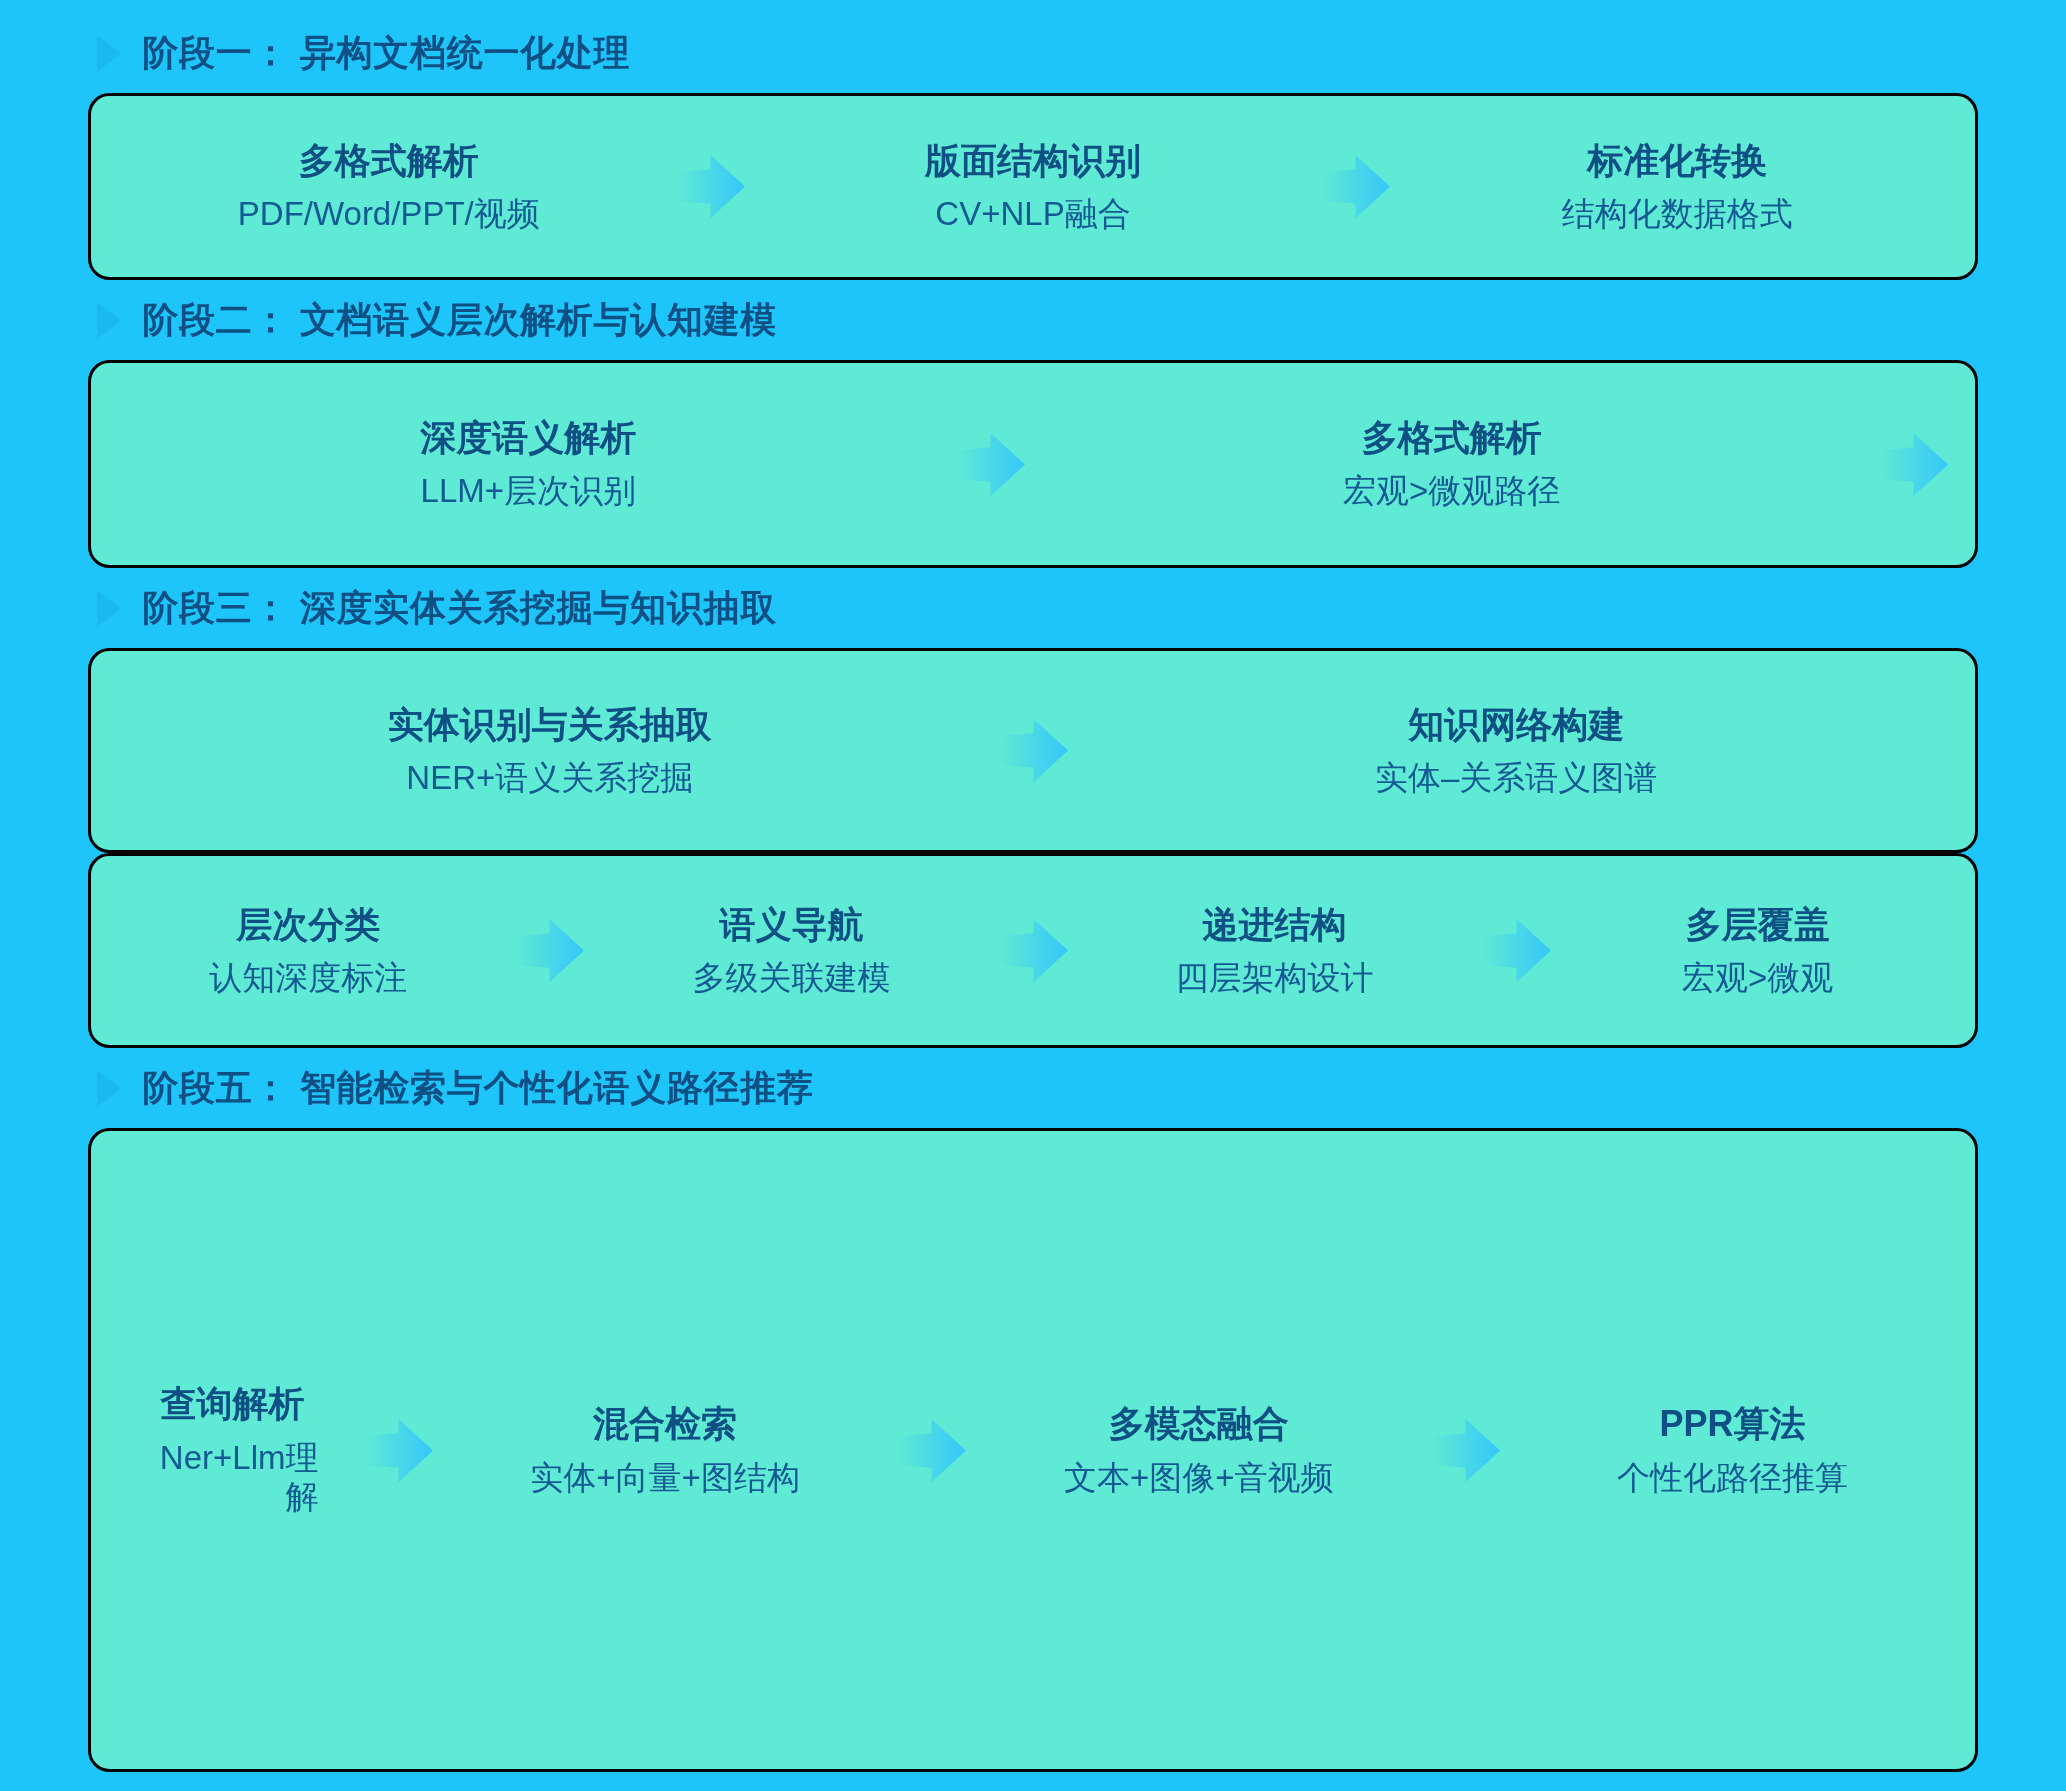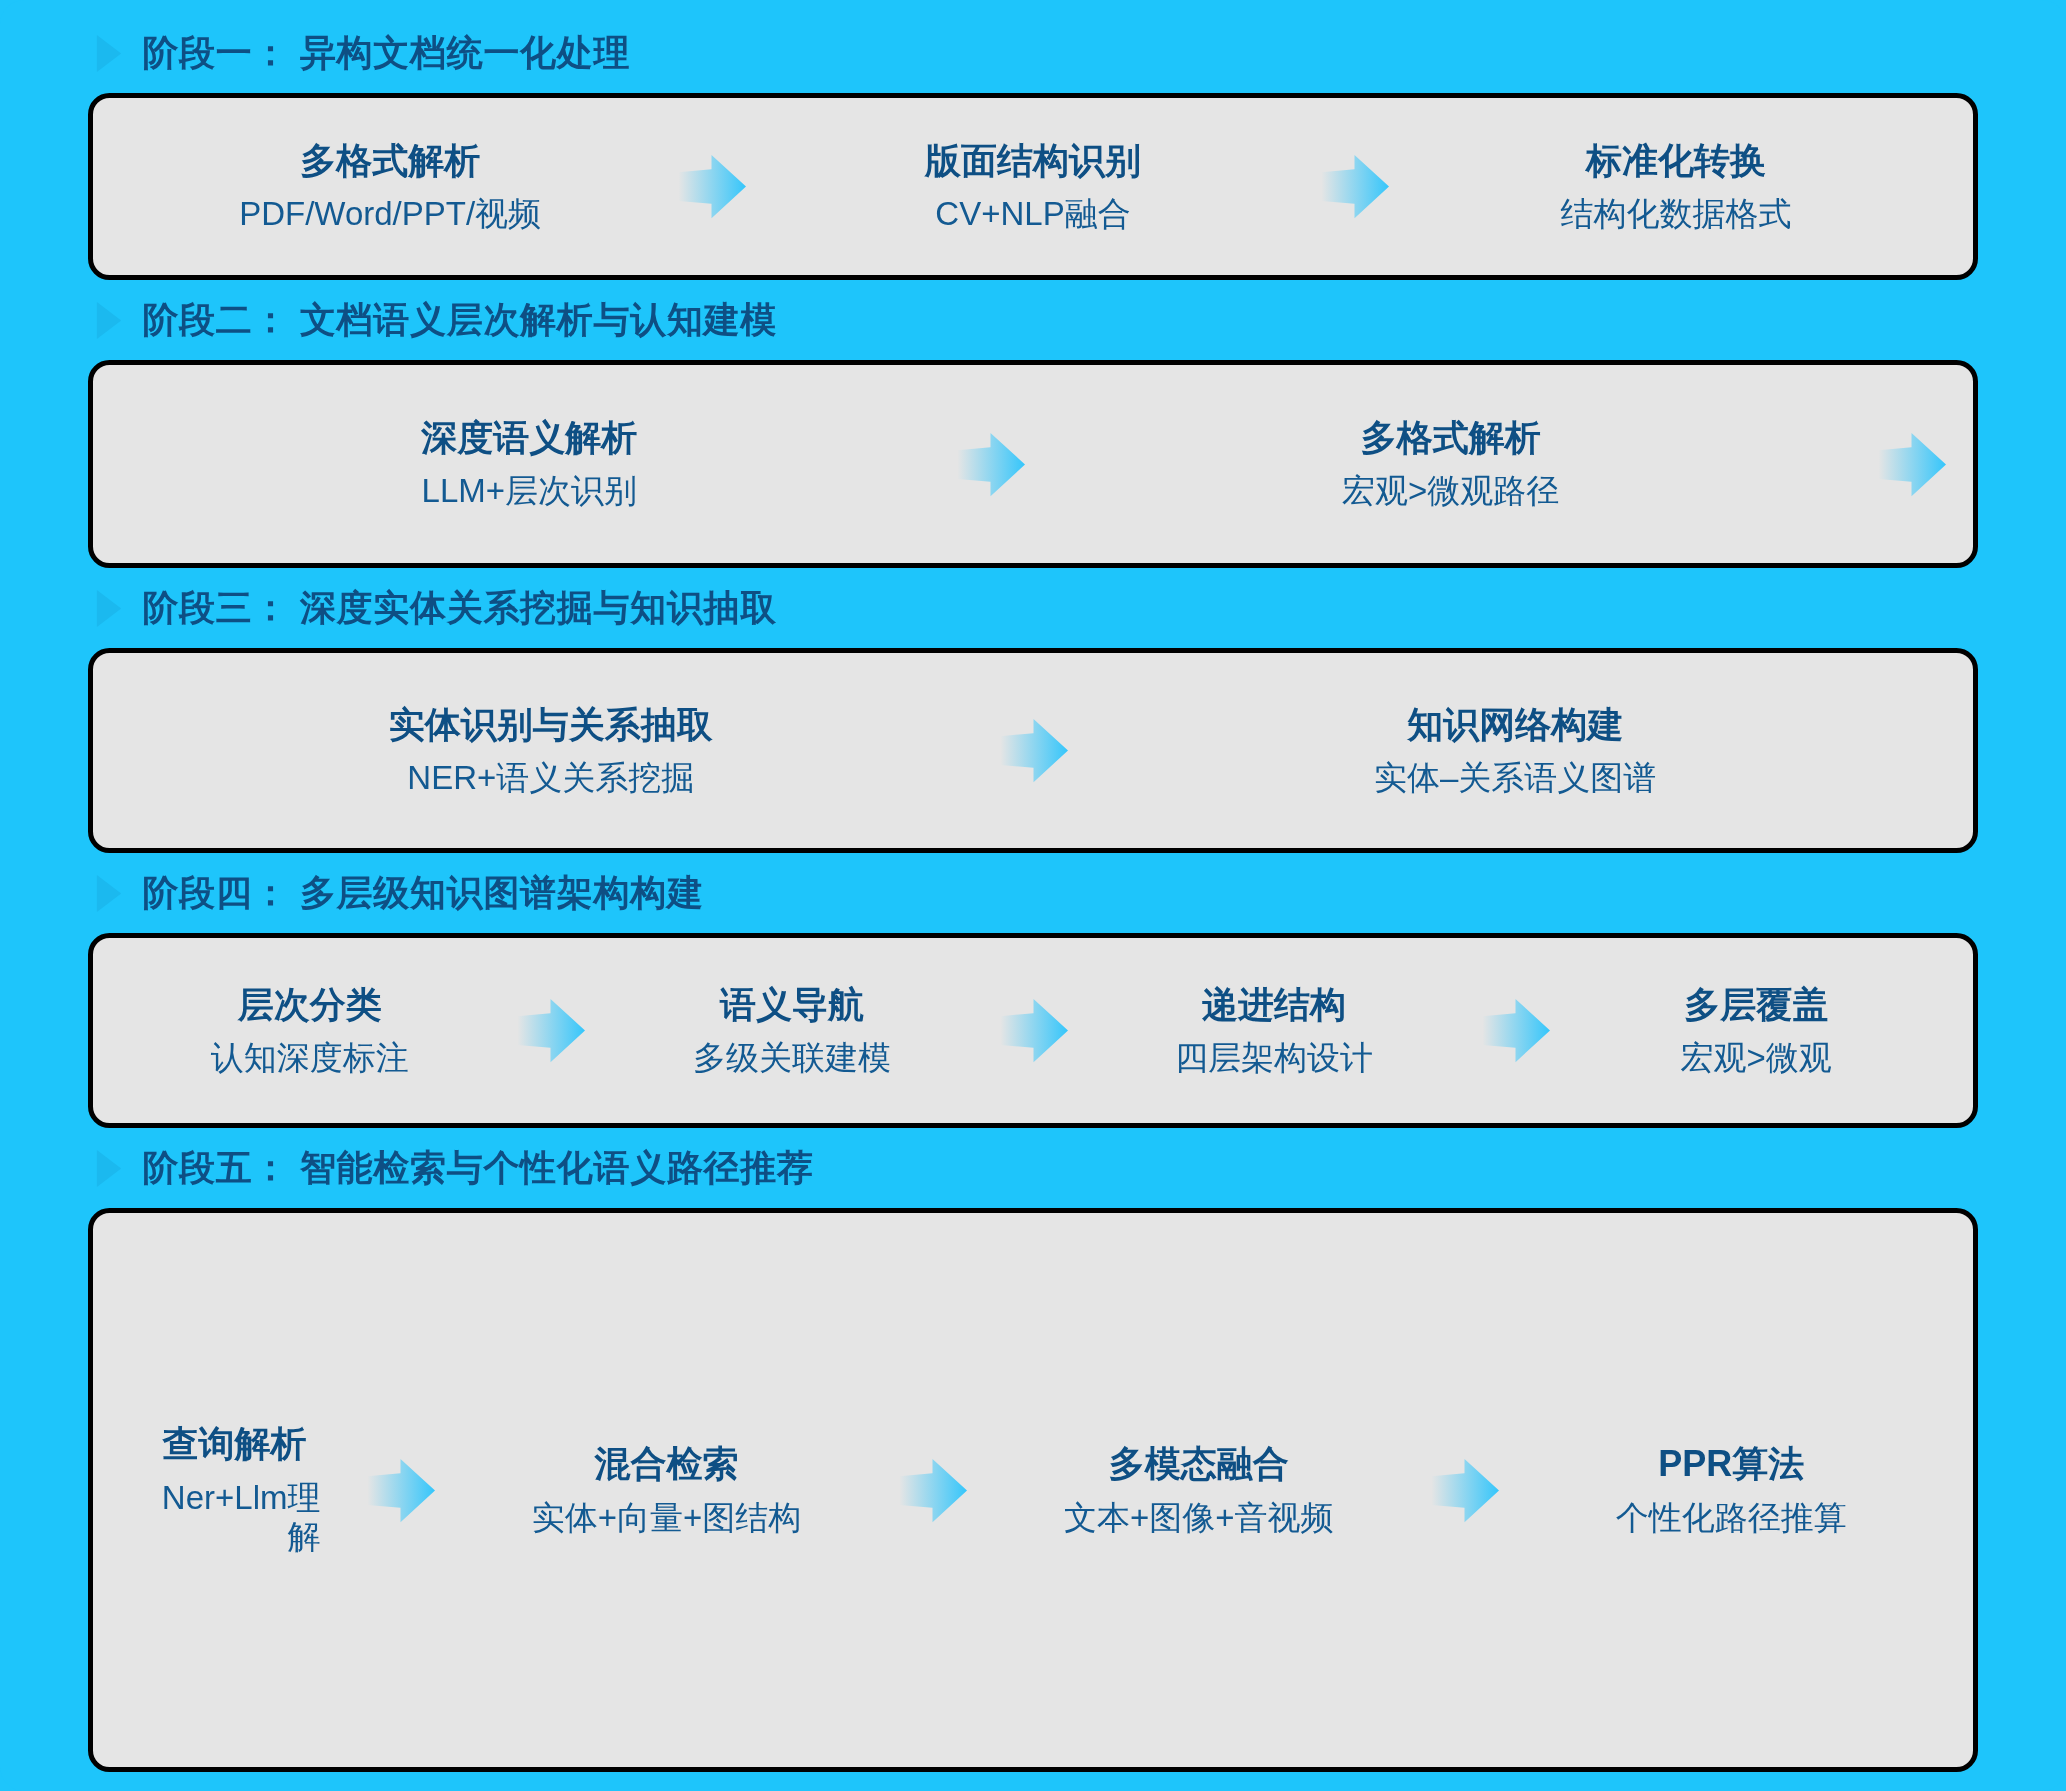--- a/index.html
+++ b/index.html
@@ -55,22 +55,22 @@
     color: #0e4f84;
     font-weight: 700;
     font-size: 36px;
     letter-spacing: 0.7px;
     white-space: nowrap;
     line-height: 1.1;
   }
 
   
   .stage-card {
-    background: #e5e5e5;
-    border: 5px solid #000000;
+    background: #5eead4;
+    border: 3px solid #000000;
     border-radius: 21.5px;
     box-sizing: border-box;
     display: flex;
     align-items: stretch;
     justify-content: space-between;
     flex: 1 1 auto;
     min-height: 0;
     padding: 7.2px 18.7px;
   }
 
@@ -205,28 +205,20 @@
         <svg class="arrow-icon" viewBox="0 0 104 96" aria-hidden="true">
           <path d="M6 28 L52 24 L52 4 L100 48 L52 92 L52 72 L6 68 Z" fill="url(#ag1)"></path>
         </svg>
       </div>
       <div class="step">
         <div class="step-title">知识网络构建</div>
         <div class="step-sub">实体–关系语义图谱</div>
       </div>
     </div>
 
-    <div class="stage-header">
-      <span class="chevron-icon">
-        <svg viewBox="0 0 42 60" width="30" height="43" aria-hidden="true">
-          <path d="M4 4 L38 30 L4 56 Z" fill="#1bb9ef"></path>
-        </svg>
-      </span>
-      <span class="stage-title">阶段四： 多层级知识图谱架构构建</span>
-    </div>
 
     <div class="stage-card" style="flex:0 0 195px">
       <div class="step">
         <div class="step-title">层次分类</div>
         <div class="step-sub">认知深度标注</div>
       </div>
       <div class="arrow-wrap">
         <svg class="arrow-icon" viewBox="0 0 104 96" aria-hidden="true">
           <path d="M6 28 L52 24 L52 4 L100 48 L52 92 L52 72 L6 68 Z" fill="url(#ag1)"></path>
         </svg>

